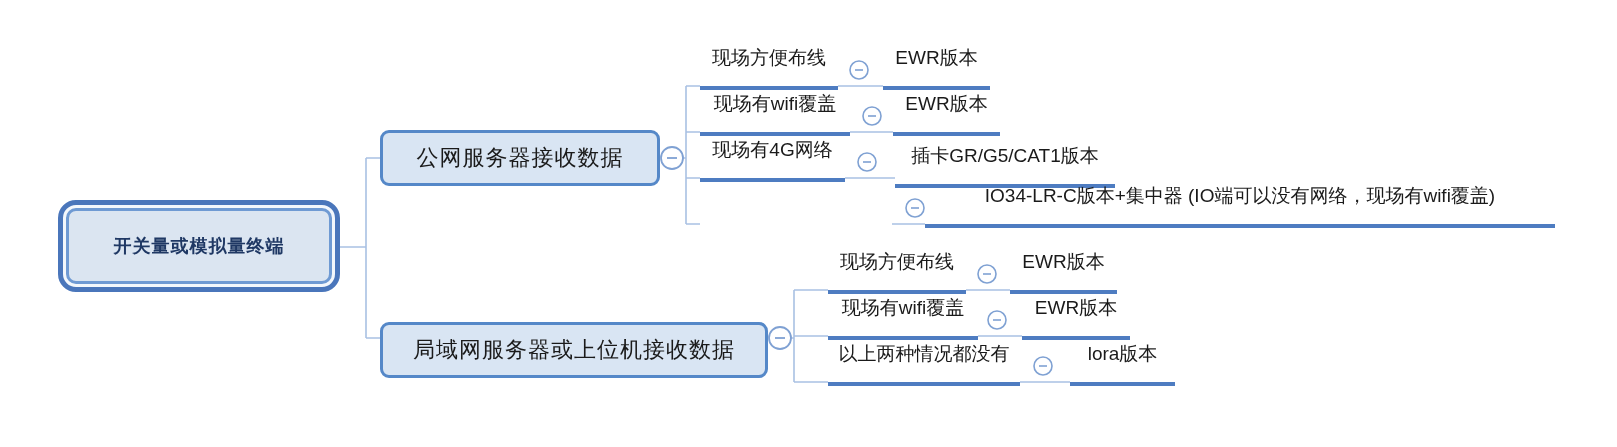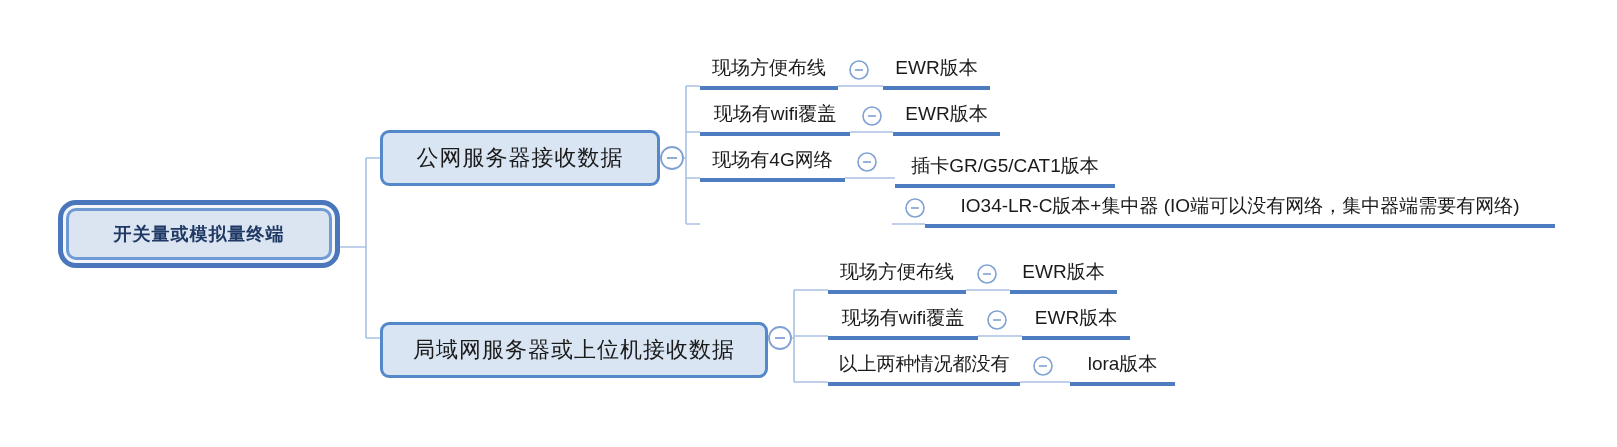--- a/index.html
+++ b/index.html
@@ -2,21 +2,21 @@
 <html><head>
 <meta charset="utf-8">
 <style>
   html,body{margin:0;padding:0;background:#ffffff;}
   body{font-family:"Liberation Sans","DejaVu Sans",sans-serif;}
   .canvas{position:relative;width:1617px;height:447px;background:#ffffff;overflow:hidden;}
   .wires{position:absolute;left:0;top:0;z-index:1;}
 
   
   .root-outer{
-    position:absolute;left:58px;top:200px;width:282px;height:68px;
+    position:absolute;left:58px;top:200px;width:282px;height:92px;
     border:5px solid #4a76bb;border-radius:18px;background:#f3f7fc;
     box-sizing:border-box;padding:3px;z-index:2;
   }
   .root-inner{
     width:100%;height:100%;box-sizing:border-box;
     border:3px solid #6f9ad3;border-radius:10px;background:#dbe5f1;
     display:flex;align-items:center;justify-content:center;
     color:#1f3864;font-weight:bold;font-size:18px;letter-spacing:1px;
   }
 
@@ -28,21 +28,21 @@
     color:#1a1a1a;font-size:22px;letter-spacing:1px;white-space:nowrap;
   }
   .topic.b1{left:380px;top:130px;width:280px;}
   .topic.b2{left:380px;top:322px;width:388px;}
 
   
   .ulabel{
     position:absolute;box-sizing:border-box;height:36px;z-index:2;
     border-bottom:4px solid #4e7cc1;
     display:flex;align-items:flex-end;justify-content:center;
-    padding-bottom:5px;color:#1a1a1a;font-size:19px;white-space:nowrap;
+    padding-bottom:15px;color:#1a1a1a;font-size:19px;white-space:nowrap;
   }
 </style>
 </head>
 <body>
 
 <div class="canvas">
 
   <svg class="wires" width="1617" height="447" viewBox="0 0 1617 447">
     <g stroke="#a9c1e3" stroke-width="1.6" fill="none">
 
@@ -104,21 +104,21 @@
 
   <div class="ulabel" style="left:700px;top:54px;width:138px;">现场方便布线</div>
   <div class="ulabel" style="left:883px;top:54px;width:107px;">EWR版本</div>
 
   <div class="ulabel" style="left:700px;top:100px;width:150px;">现场有wifi覆盖</div>
   <div class="ulabel" style="left:893px;top:100px;width:107px;">EWR版本</div>
 
   <div class="ulabel" style="left:700px;top:146px;width:145px;">现场有4G网络</div>
   <div class="ulabel" style="left:895px;top:152px;width:220px;">插卡GR/G5/CAT1版本</div>
 
-  <div class="ulabel" style="left:925px;top:192px;width:630px;">IO34-LR-C版本+集中器 (IO端可以没有网络，集中器端需要有网络)</div>
+  <div class="ulabel" style="left:925px;top:192px;width:630px;">IO34-LR-C版本+集中器 (IO端可以没有网络，现场有wifi覆盖)</div>
 
   <div class="ulabel" style="left:828px;top:258px;width:138px;">现场方便布线</div>
   <div class="ulabel" style="left:1010px;top:258px;width:107px;">EWR版本</div>
 
   <div class="ulabel" style="left:828px;top:304px;width:150px;">现场有wifi覆盖</div>
   <div class="ulabel" style="left:1022px;top:304px;width:108px;">EWR版本</div>
 
   <div class="ulabel" style="left:1070px;top:350px;width:105px;">lora版本</div>
   <div class="ulabel" style="left:828px;top:350px;width:192px;">以上两种情况都没有</div>
 

